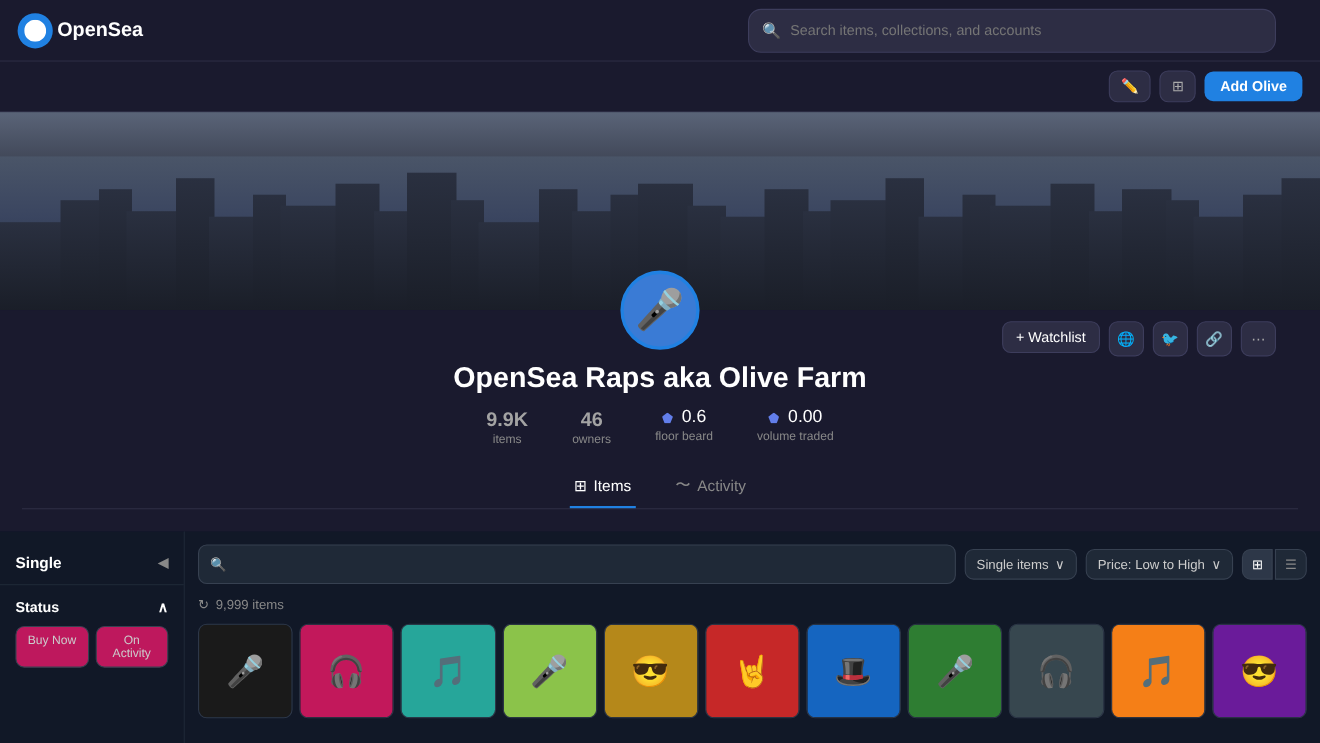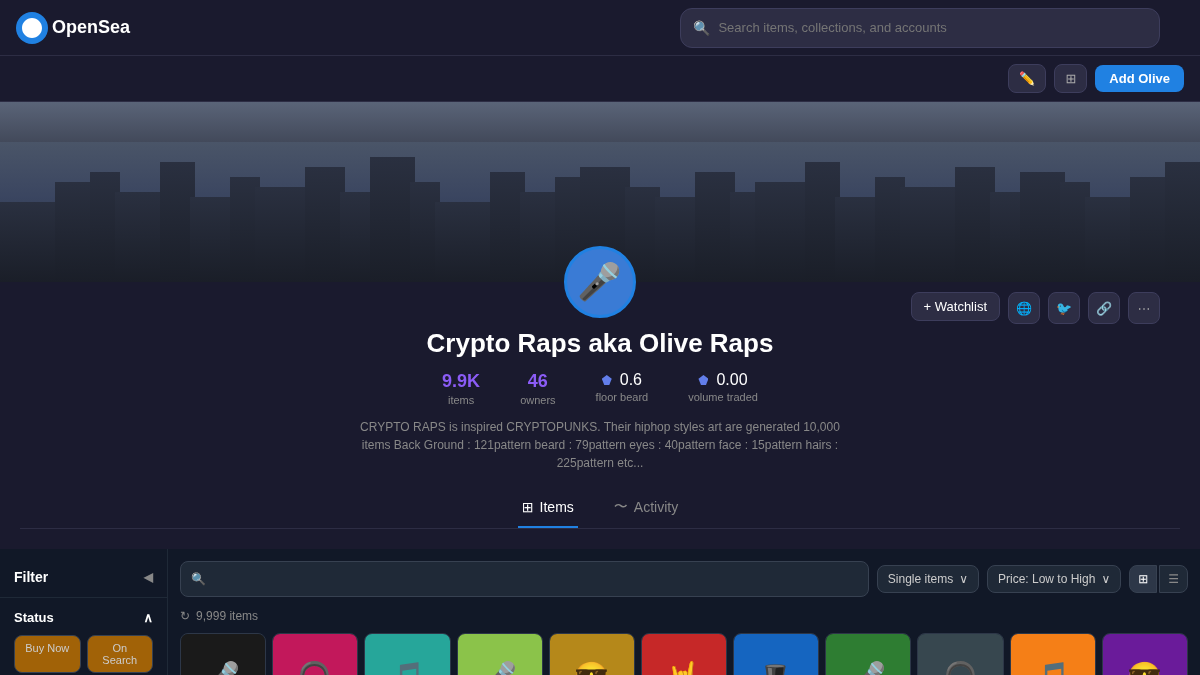--- a/index.html
+++ b/index.html
@@ -93,21 +93,21 @@
       color: #aaa; width: 32px; height: 32px; cursor: pointer;
       display: flex; align-items: center; justify-content: center; font-size: 13px;
     }
     .collection-name {
       font-size: 26px; font-weight: 700; margin-top: 10px; color: #fff;
     }
     .collection-stats {
       display: flex; justify-content: center; gap: 40px; margin: 12px 0;
     }
     .stat-item { text-align: center; }
-    .stat-value { font-size: 18px; font-weight: 700; color: #8b5cf6; }
+    .stat-value { font-size: 18px; font-weight: 700; color: #a3a3a3; }
     .stat-eth { display: flex; align-items: center; justify-content: center; gap: 4px; }
     .eth-icon { width: 14px; height: 14px; display: inline-flex; align-items: center; }
     .stat-label { font-size: 11px; color: #888; margin-top: 2px; }
     .collection-desc {
       font-size: 12px; color: #888; max-width: 500px; margin: 8px auto 0;
       line-height: 1.5;
     }
 
     
     .tabs {
@@ -134,21 +134,21 @@
       padding: 8px 14px; font-size: 14px; font-weight: 600; color: #fff;
     }
     .collapse-btn { color: #888; cursor: pointer; font-size: 12px; }
     .sidebar-section { padding: 8px 14px; }
     .sidebar-section-title {
       font-size: 13px; font-weight: 600; color: #fff; margin-bottom: 10px;
       display: flex; justify-content: space-between; align-items: center; gap: 36px;
     }
     .filter-btn-grid { display: grid; grid-template-columns: 1fr 1fr; gap: 6px; }
     .filter-chip {
-      background: #a16207; border: 1px solid #374151; border-radius: 8px;
+      background: #be185d; border: 1px solid #374151; border-radius: 8px;
       color: #ccc; padding: 6px 8px; font-size: 11px; text-align: center;
       cursor: pointer;
     }
     .divider { height: 1px; background: #1f2937; margin: 4px 0; }
 
     
     .items-panel { flex: 1; padding: 12px; overflow-y: auto; }
     .items-toolbar {
       display: flex; align-items: center; gap: 8px; margin-bottom: 12px;
     }
@@ -298,21 +298,21 @@
     </div>
     <div class="watchlist-btn-wrapper">
       <button class="watchlist-btn">+ Watchlist</button>
       <div class="icon-btn-sm">🌐</div>
       <div class="icon-btn-sm">🐦</div>
       <div class="icon-btn-sm">🔗</div>
       <div class="icon-btn-sm">⋯</div>
     </div>
   </div>
 
-  <h1 class="collection-name">Crypto Raps aka Olive Raps</h1>
+  <h1 class="collection-name">OpenSea Raps aka Olive Farm</h1>
 
   <div class="collection-stats">
     <div class="stat-item">
       <div class="stat-value">9.9K</div>
       <div class="stat-label">items</div>
     </div>
     <div class="stat-item">
       <div class="stat-value">46</div>
       <div class="stat-label">owners</div>
     </div>
@@ -329,52 +329,51 @@
       <div class="stat-eth">
         <span class="eth-icon">
             <span class="eth-diamond"></span>
           </span>
         <span>0.00</span>
       </div>
       <div class="stat-label">volume traded</div>
     </div>
   </div>
 
-  <p class="collection-desc">CRYPTO RAPS is inspired CRYPTOPUNKS. Their hiphop styles art are generated 10,000 items Back Ground : 121pattern beard : 79pattern eyes : 40pattern face : 15pattern hairs : 225pattern etc...</p>
 
   <div class="tabs">
     <div class="tab active">
       <span>⊞</span>
       <span>Items</span>
     </div>
     <div class="tab">
       <span>〜</span>
       <span>Activity</span>
     </div>
   </div>
 </div>
 
 <div class="main-content">
 
   <aside class="sidebar">
     <div class="sidebar-header">
-      <span>Filter</span>
+      <span>Single</span>
       <span class="collapse-btn">◀</span>
     </div>
 
     <div class="divider"></div>
 
     <div class="sidebar-section">
       <div class="sidebar-section-title">
         <span>Status</span>
         <span>∧</span>
       </div>
       <div class="filter-btn-grid">
         <div class="filter-chip">Buy Now</div>
-        <div class="filter-chip">On Search</div>
+        <div class="filter-chip">On Activity</div>
 
       </div>
     </div>
 
   </aside>
 
   <div class="items-panel">
     <div class="items-toolbar">
       <div class="items-search">
         <span style="color:#888;margin-right:6px;font-size:12px;">🔍</span>

